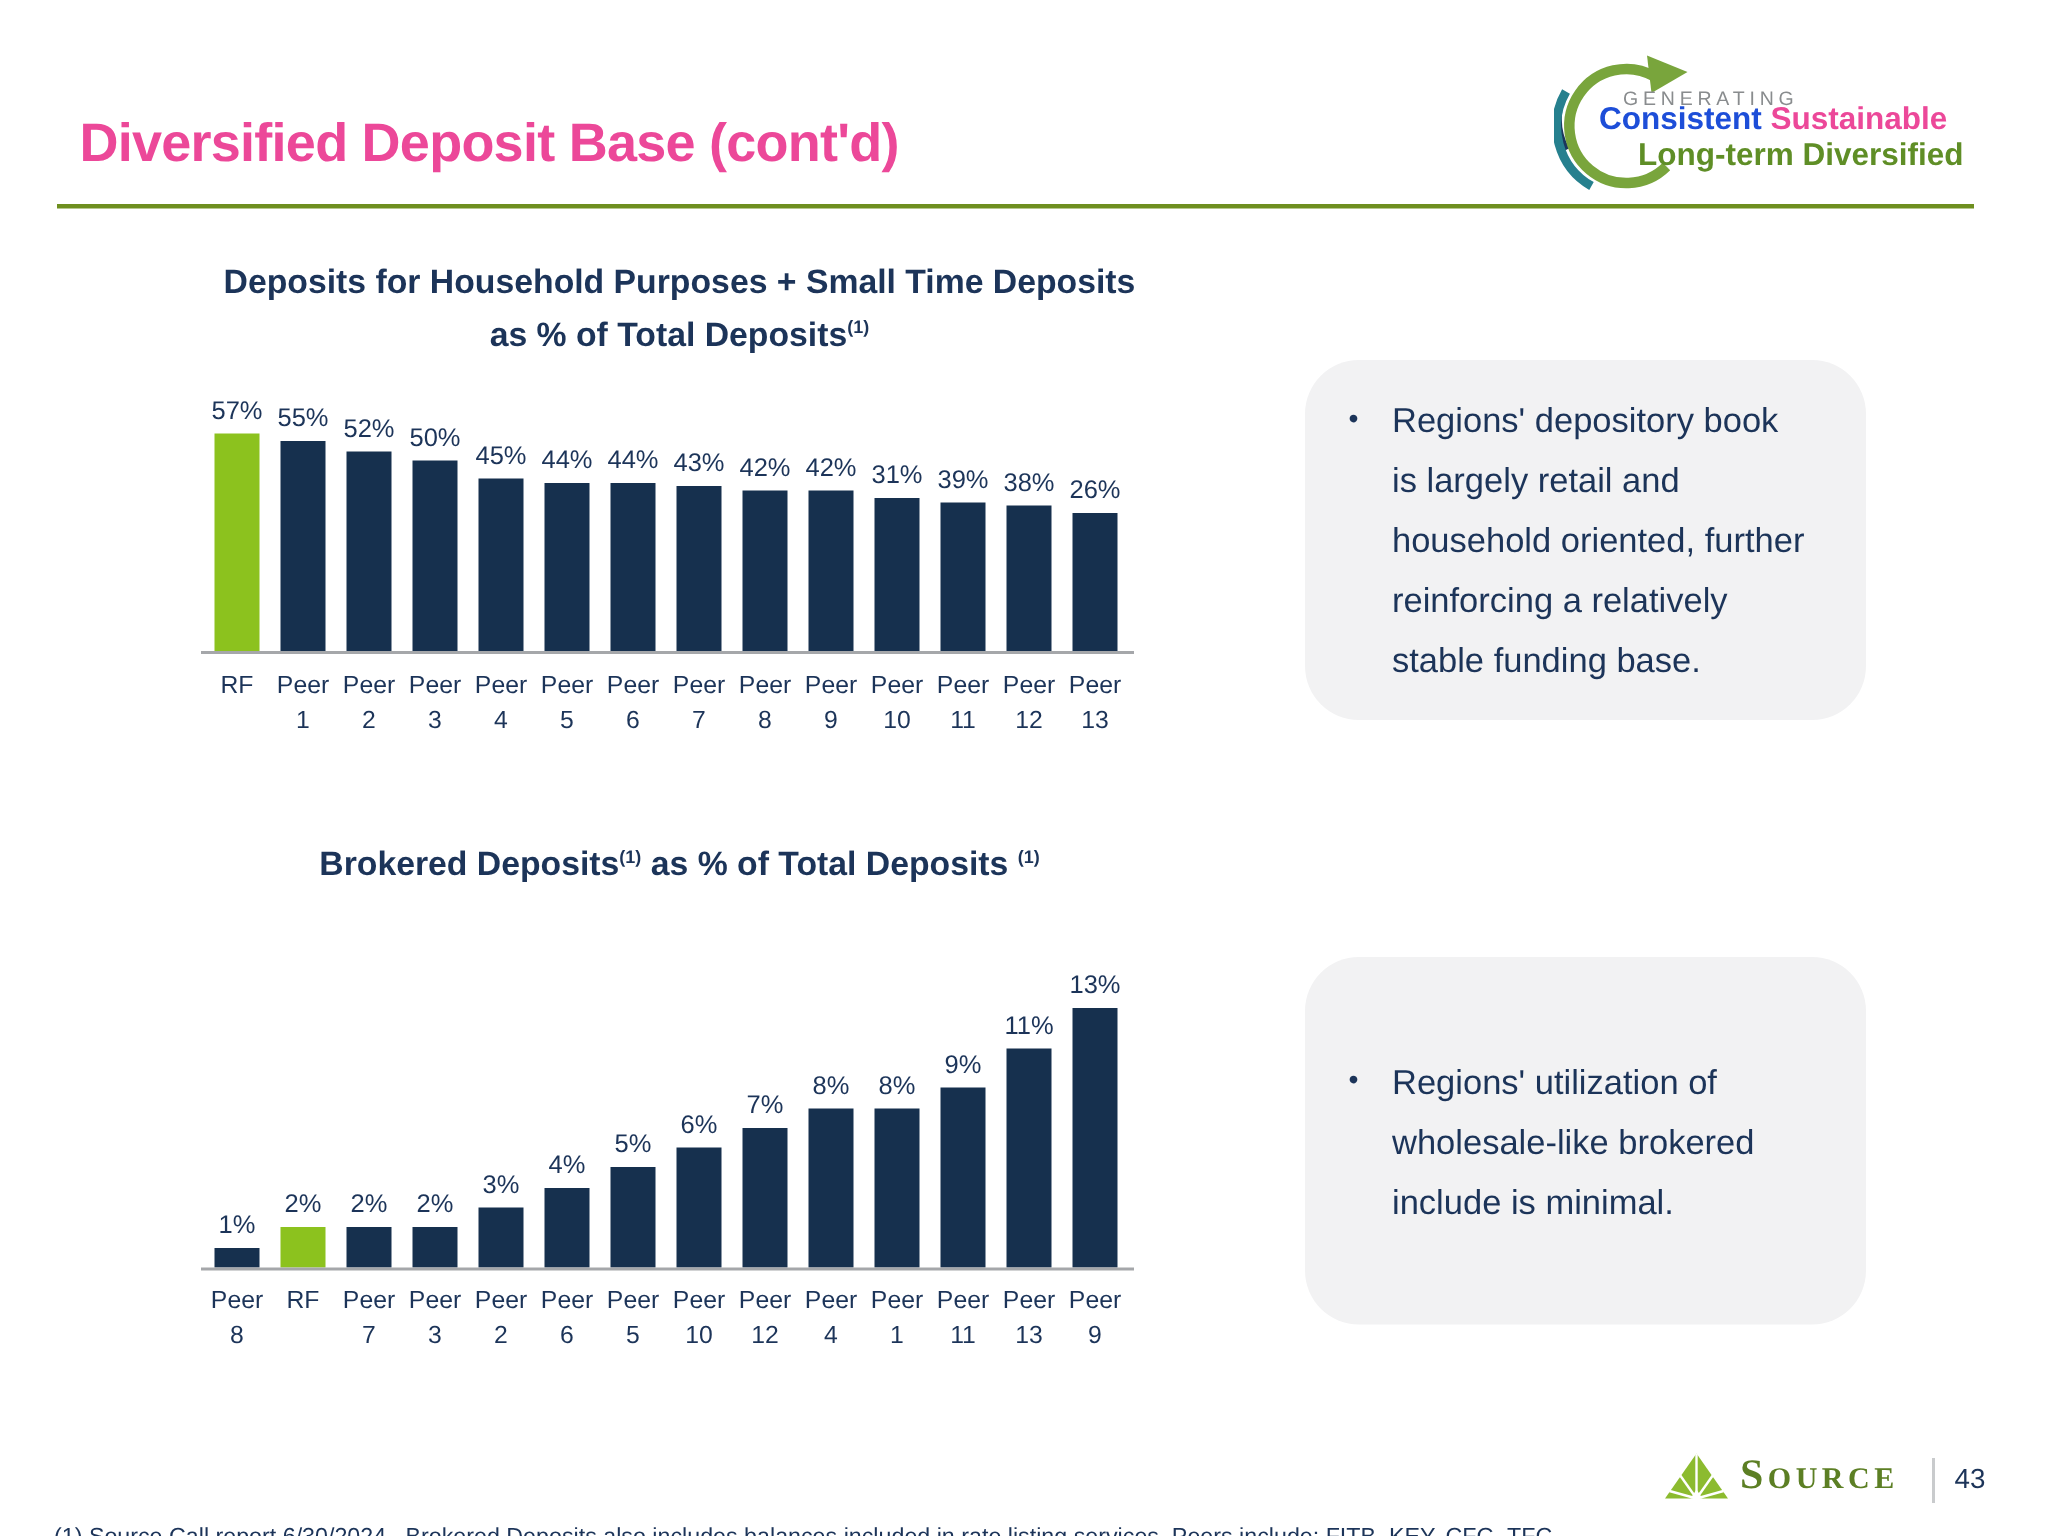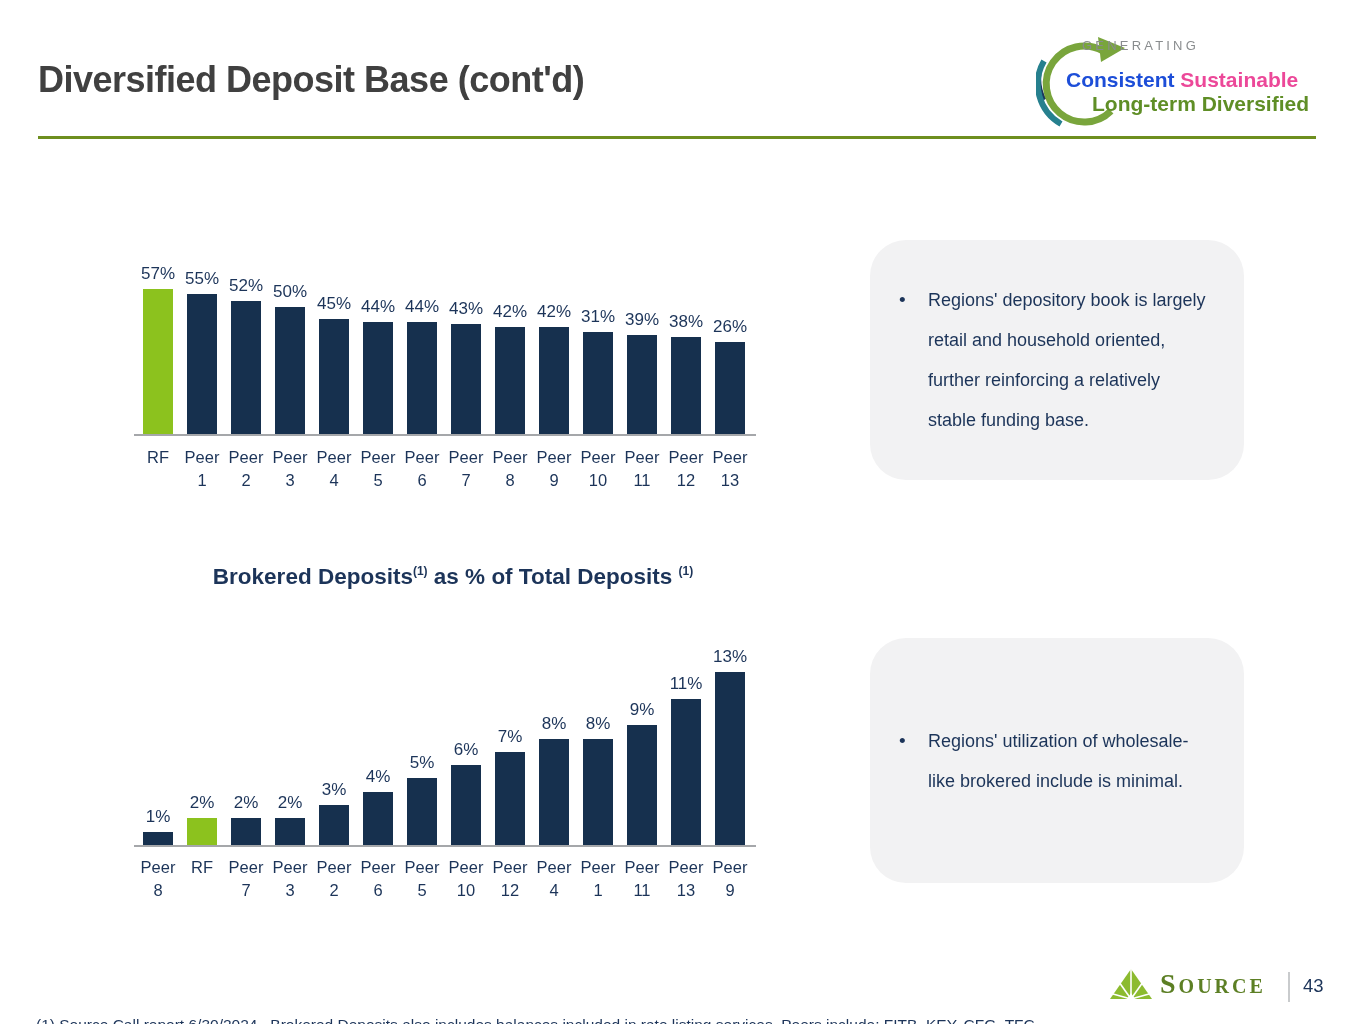--- a/index.html
+++ b/index.html
@@ -1,26 +1,26 @@
 <!DOCTYPE html>
 <html><head>
 <meta charset="utf-8">
 <style>
   html,body{margin:0;padding:0;background:#fff;}
   .slide{position:relative;width:1365px;height:1024px;background:#ffffff;overflow:hidden;
          font-family:"Liberation Sans",sans-serif;color:#1C3459;}
 
   
   .page-title{position:absolute;left:37px;top:58px;font-size:36px;font-weight:600;
-              letter-spacing:-0.5px;color:#404040;margin:1px;}
+              letter-spacing:-0.5px;color:#ec4899;margin:16px;}
   .header-rule{position:absolute;left:38px;top:136px;width:1278px;height:3px;background:#6E8F1F;}
 
   .brand-banner{position:absolute;left:1030px;top:18px;width:300px;height:115px;}
   .brand-arc{position:absolute;left:6px;top:6px;}
-  .brand-generating{position:absolute;left:52px;top:20px;font-size:13px;letter-spacing:3.2px;
+  .brand-generating{position:absolute;left:52px;top:40px;font-size:13px;letter-spacing:3.2px;
                     color:#898C8E;font-weight:400;}
   .brand-line2{position:absolute;left:36px;top:50px;font-size:21px;font-weight:700;white-space:nowrap;}
   .brand-line2 .navy{color:#1d4ed8;}
   .brand-line2 .teal{color:#ec4899;}
   .brand-line3{position:absolute;left:62px;top:74px;font-size:21px;font-weight:700;color:#5F8E26;white-space:nowrap;}
 
   
   .chart-title{position:absolute;width:640px;left:133px;text-align:center;font-size:22.5px;
                font-weight:600;color:#1C3459;line-height:31px;margin:0;}
   .chart-title sup{font-size:12px;}
@@ -44,21 +44,21 @@
   #axis-line-2{top:845px;}
   #axis-2{top:856px;}
 
   
   .callout{position:absolute;left:870px;width:374px;background:#F2F2F3;border-radius:36px;
            display:flex;align-items:center;}
   #callout-1{top:240px;height:240px;}
   #callout-2{top:638px;height:245px;}
   .callout-body{position:relative;padding:0 36px 0 58px;}
   .bullet{position:absolute;left:29px;top:9px;font-size:19px;color:#1C3459;}
-  .callout-text{margin:0;font-size:18px;line-height:40px;color:#1C3459;}
+  .callout-text{margin:0;font-size:23px;line-height:40px;color:#1C3459;}
 
   
   .footnote{position:absolute;left:36px;top:976px;width:1010px;font-size:15.5px;
             line-height:19.5px;color:#1C3459;white-space:pre-wrap;}
   .regions-logo{position:absolute;left:1110px;top:968px;display:flex;align-items:center;gap:8px;}
   .regions-wordmark{font-family:"Liberation Serif",serif;font-variant:small-caps;
                     font-size:28px;font-weight:600;letter-spacing:3px;color:#5C7F24;}
   .footer-divider{position:absolute;left:1288px;top:972px;width:2px;height:30px;background:#C9CBCD;}
   .page-number{position:absolute;left:1303px;top:975px;font-size:18.5px;color:#1C3459;}
 </style>
@@ -78,20 +78,24 @@
       <polygon points="62,13 89,24 65,38" fill="#79A53C"></polygon>
     </svg>
     <div class="brand-generating">GENERATING</div>
     <div class="brand-line2">
       <span class="navy">Consistent</span>
       <span class="teal">Sustainable</span>
     </div>
     <div class="brand-line3">Long-term Diversified</div>
   </div>
 
+  <h2 class="chart-title" id="chart1-title">
+    <span>Deposits for Household Purposes + Small Time Deposits</span><br>
+    <span>as % of Total Deposits</span><sup>(1)</sup>
+  </h2>
   <div class="bars-row" id="bars-1">
       <div class="bar-col">
         <div class="bar-value">57%</div>
         <div class="bar" style="height: 145px; background: rgb(140, 194, 30);"></div>
       </div>
       <div class="bar-col">
         <div class="bar-value">55%</div>
         <div class="bar" style="height: 140px; background: rgb(22, 48, 78);"></div>
       </div>
       <div class="bar-col">

